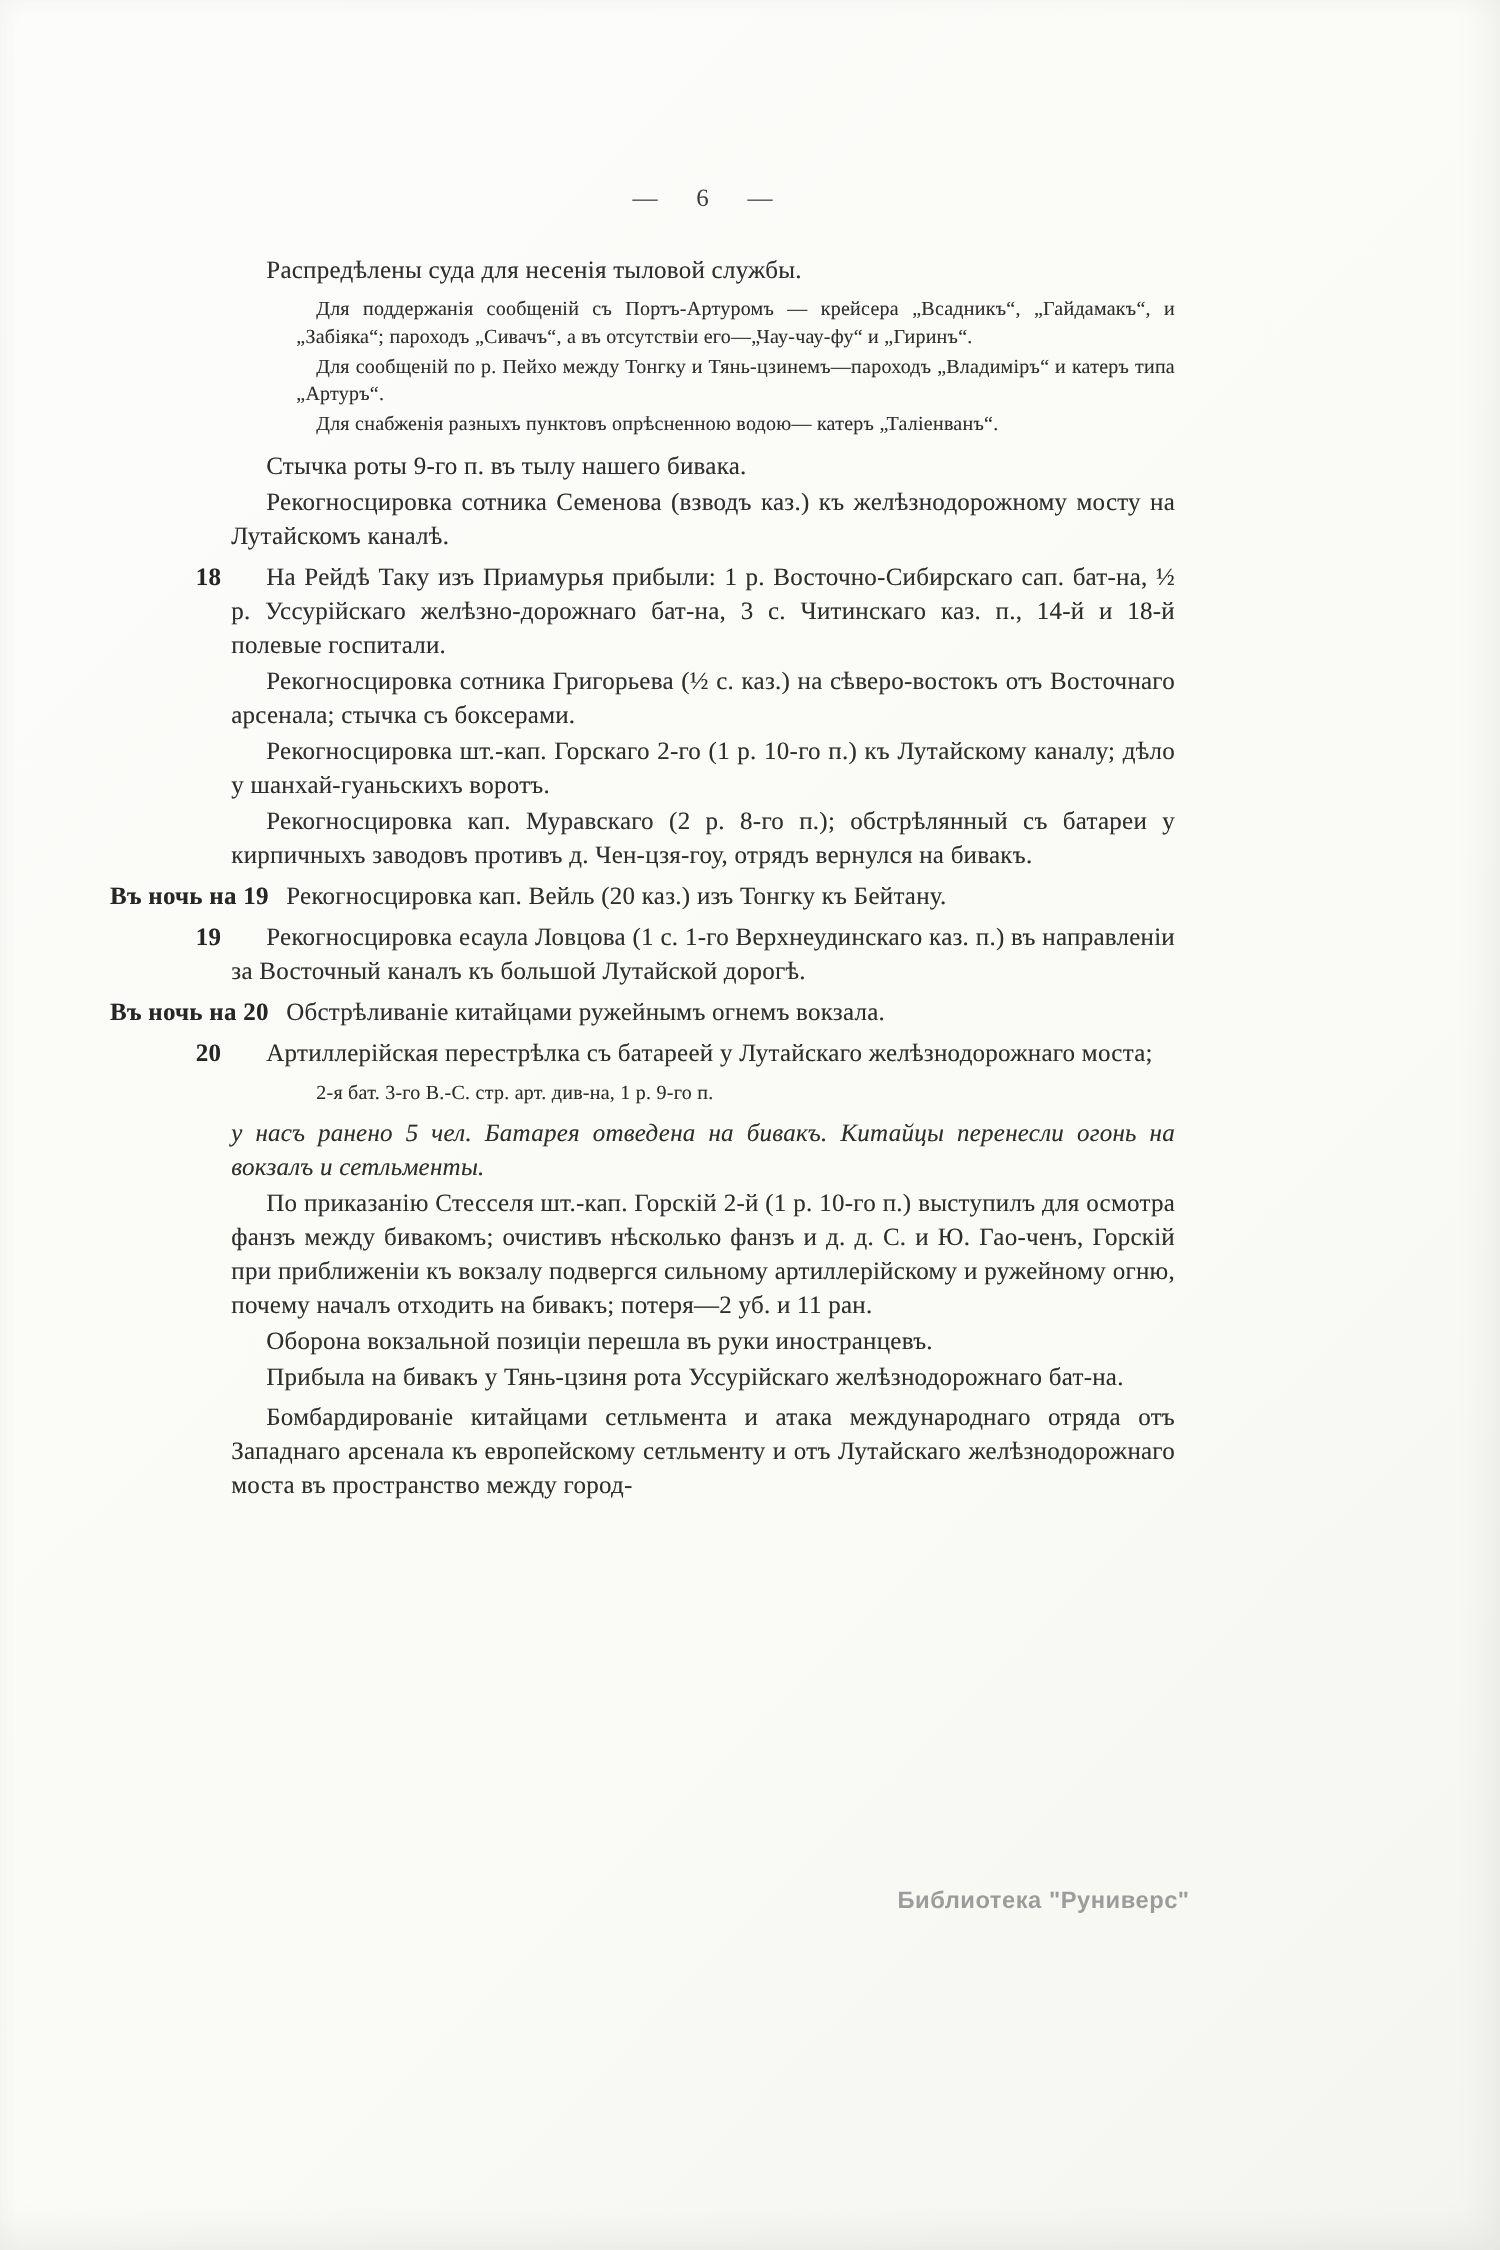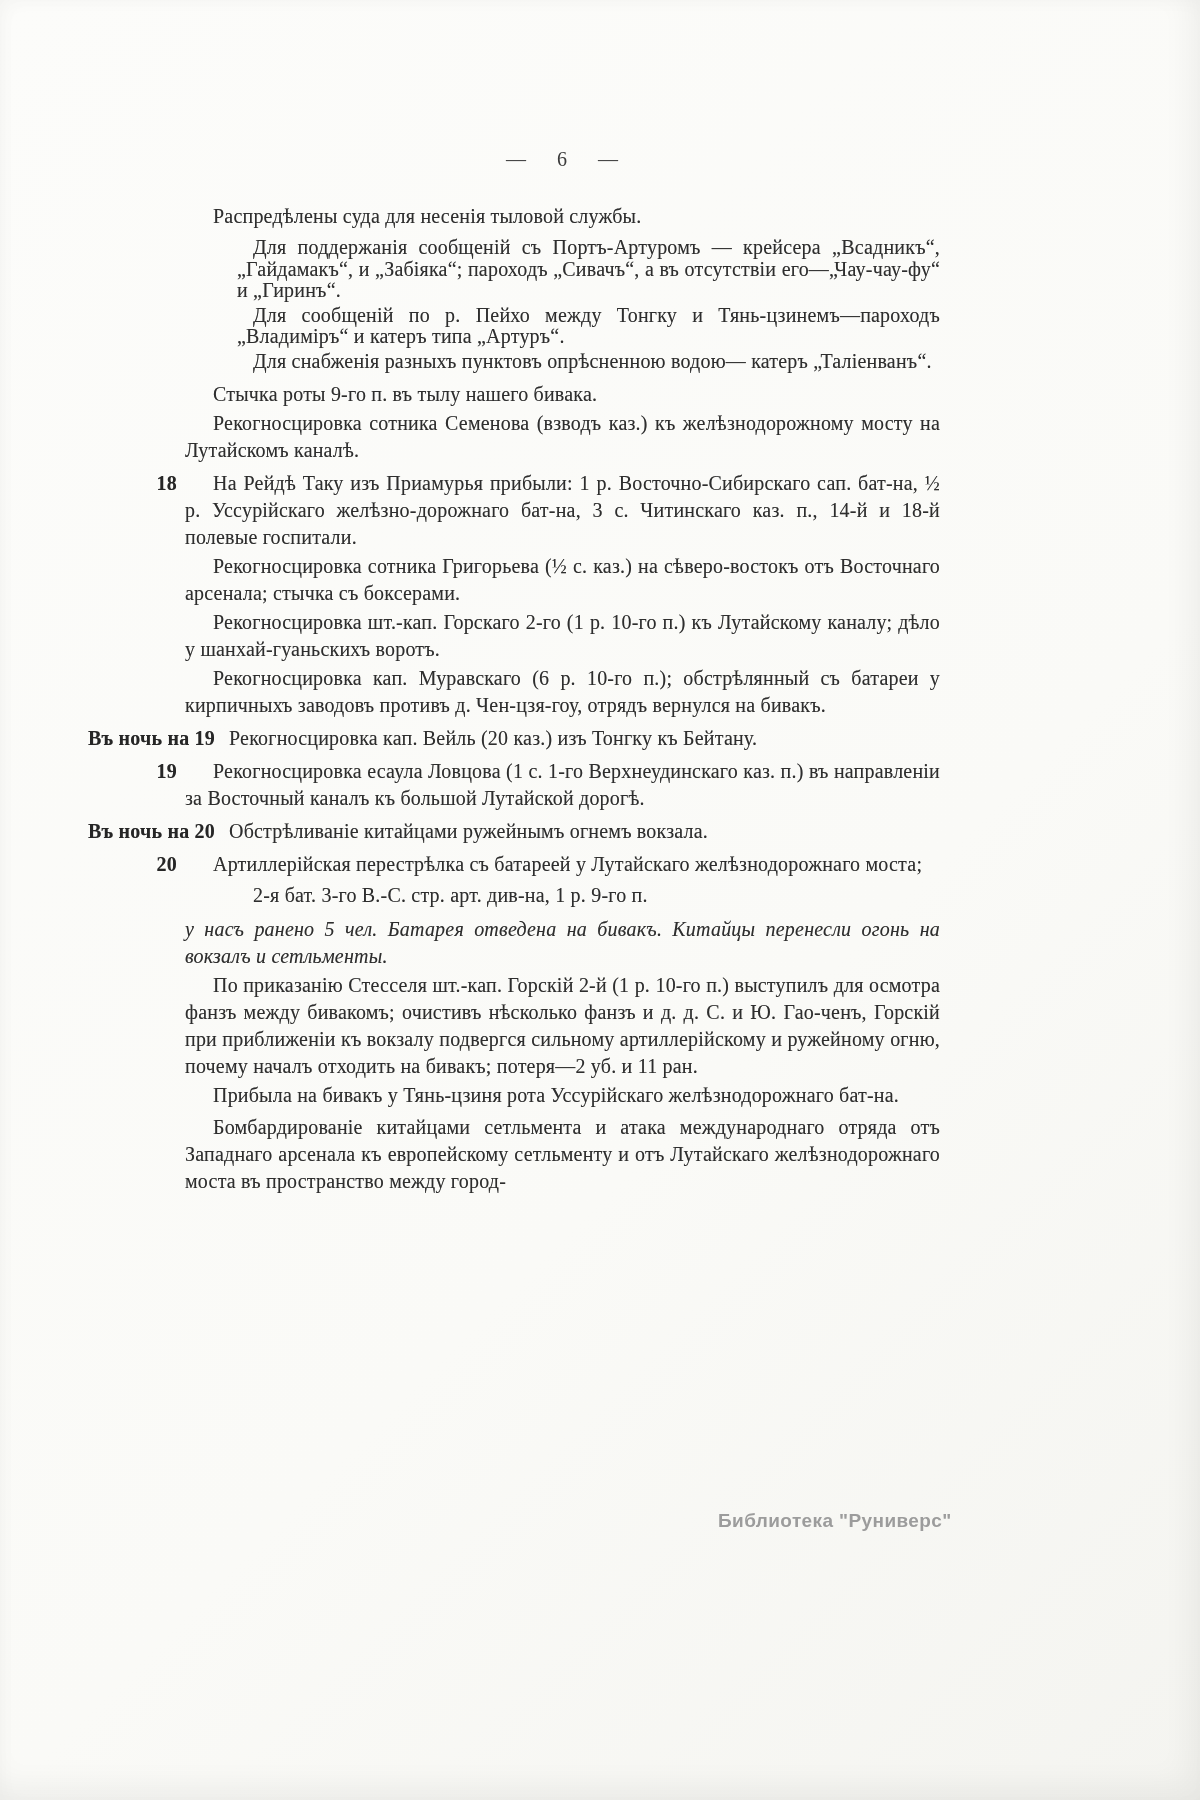--- a/index.html
+++ b/index.html
@@ -32,21 +32,21 @@
     text-align:justify;
     font-size:20px;
     line-height:27px;
     letter-spacing:0.2px;
     text-shadow:0 0 0.5px rgba(40,40,40,0.35);
   }
   p.lead { text-indent:0; margin-top:6px; }
   p.para { text-indent:28px; margin-top:2px; }
   p.cont { text-indent:0; margin-top:9px;font-style:italic; }
   p.small {
-    font-size:20px;
+    font-size:16px;
     line-height:21.5px;
     margin-left:52px;
     text-indent:16px;
     margin-top:3px;
   }
   p.lead + p.small, p.para + p.small { margin-top:7px; }
   p.small + p.para { margin-top:9px; }
   .day-label { font-weight:bold; color:#262626; }
   .day-label.num {
     display:inline-block;
@@ -85,36 +85,37 @@
           <p class="small">Для поддержанія сообщеній съ Портъ-Артуромъ — крейсера „Всадникъ“, „Гайдамакъ“, и „Забіяка“; пароходъ „Сивачъ“, а въ отсутствіи его—„Чау-чау-фу“ и „Гиринъ“.</p>
           <p class="small">Для сообщеній по р. Пейхо между Тонгку и Тянь-цзинемъ—пароходъ „Владиміръ“ и катеръ типа „Артуръ“.</p>
           <p class="small">Для снабженія разныхъ пунктовъ опрѣсненною водою— катеръ „Таліенванъ“.</p>
           <p class="para">Стычка роты 9-го п. въ тылу нашего бивака.</p>
           <p class="para">Рекогносцировка сотника Семенова (взводъ каз.) къ желѣзнодорожному мосту на Лутайскомъ каналѣ.</p>
         </div>
         <div class="entry">
           <p class="lead"><span class="day-label num">18</span>На Рейдѣ Таку изъ Приамурья прибыли: 1 р. Восточно-Сибирскаго сап. бат-на, ½ р. Уссурійскаго желѣзно-дорожнаго бат-на, 3 с. Читинскаго каз. п., 14-й и 18-й полевые госпитали.</p>
           <p class="para">Рекогносцировка сотника Григорьева (½ с. каз.) на сѣверо-востокъ отъ Восточнаго арсенала; стычка съ боксерами.</p>
           <p class="para">Рекогносцировка шт.-кап. Горскаго 2-го (1 р. 10-го п.) къ Лутайскому каналу; дѣло у шанхай-гуаньскихъ воротъ.</p>
-          <p class="para">Рекогносцировка кап. Муравскаго (6 р. 10-го п.); обстрѣлянный съ батареи у кирпичныхъ заводовъ противъ д. Чен-цзя-гоу, отрядъ вернулся на бивакъ.</p>
+          <p class="para">Рекогносцировка кап. Муравскаго (2 р. 8-го п.); обстрѣлянный съ батареи у кирпичныхъ заводовъ противъ д. Чен-цзя-гоу, отрядъ вернулся на бивакъ.</p>
         </div>
         <div class="entry">
           <p class="lead"><span class="day-label phrase">Въ ночь на 19</span>Рекогносцировка кап. Вейль (20 каз.) изъ Тонгку къ Бейтану.</p>
         </div>
         <div class="entry">
           <p class="lead"><span class="day-label num">19</span>Рекогносцировка есаула Ловцова (1 с. 1-го Верхнеудинскаго каз. п.) въ направленіи за Восточный каналъ къ большой Лутайской дорогѣ.</p>
         </div>
         <div class="entry">
           <p class="lead"><span class="day-label phrase">Въ ночь на 20</span>Обстрѣливаніе китайцами ружейнымъ огнемъ вокзала.</p>
         </div>
         <div class="entry">
           <p class="lead"><span class="day-label num">20</span>Артиллерійская перестрѣлка съ батареей у Лутайскаго желѣзнодорожнаго моста;</p>
           <p class="small">2-я бат. 3-го В.-С. стр. арт. див-на, 1 р. 9-го п.</p>
           <p class="cont">у насъ ранено 5 чел. Батарея отведена на бивакъ. Китайцы перенесли огонь на вокзалъ и сетльменты.</p>
           <p class="para">По приказанію Стесселя шт.-кап. Горскій 2-й (1 р. 10-го п.) выступилъ для осмотра фанзъ между бивакомъ; очистивъ нѣсколько фанзъ и д. д. С. и Ю. Гао-ченъ, Горскій при приближеніи къ вокзалу подвергся сильному артиллерійскому и ружейному огню, почему началъ отходить на бивакъ; потеря—2 уб. и 11 ран.</p>
+          <p class="para">Оборона вокзальной позиціи перешла въ руки иностранцевъ.</p>
           <p class="para">Прибыла на бивакъ у Тянь-цзиня рота Уссурійскаго желѣзнодорожнаго бат-на.</p>
         </div>
         <div class="entry">
           <p class="para">Бомбардированіе китайцами сетльмента и атака международнаго отряда отъ Западнаго арсенала къ европейскому сетльменту и отъ Лутайскаго желѣзнодорожнаго моста въ пространство между город-</p>
         </div>
       </div>
   </div>
   <div class="watermark">Библиотека "Руниверс"</div>
 </div>
 

